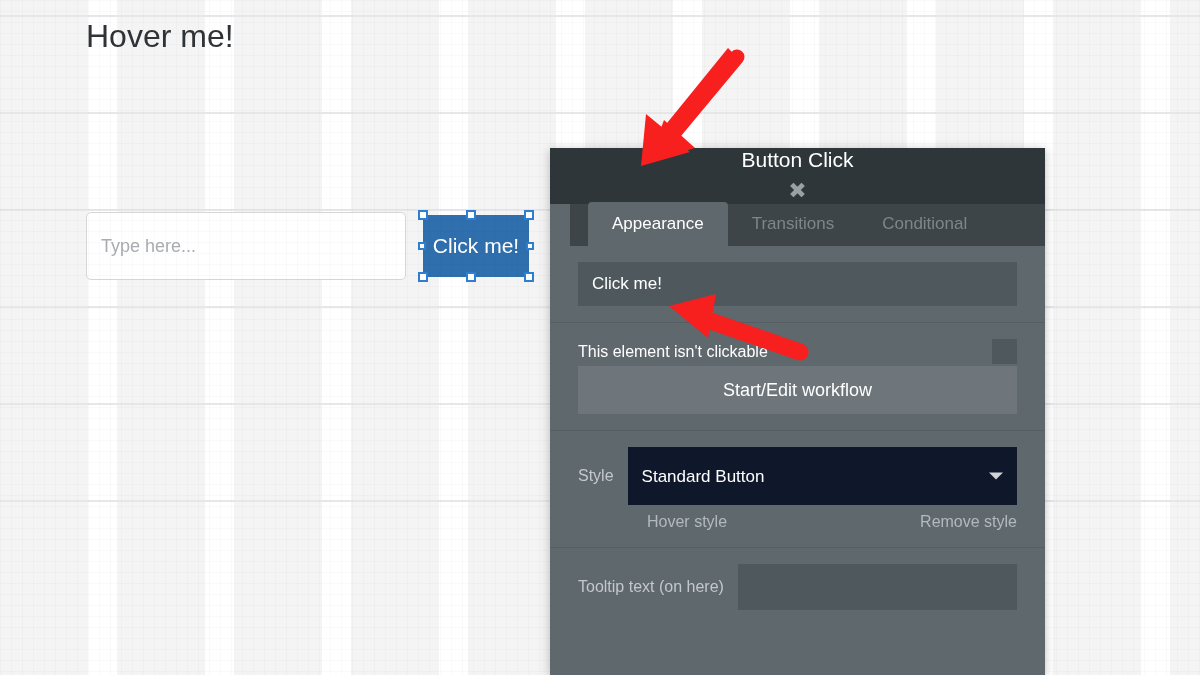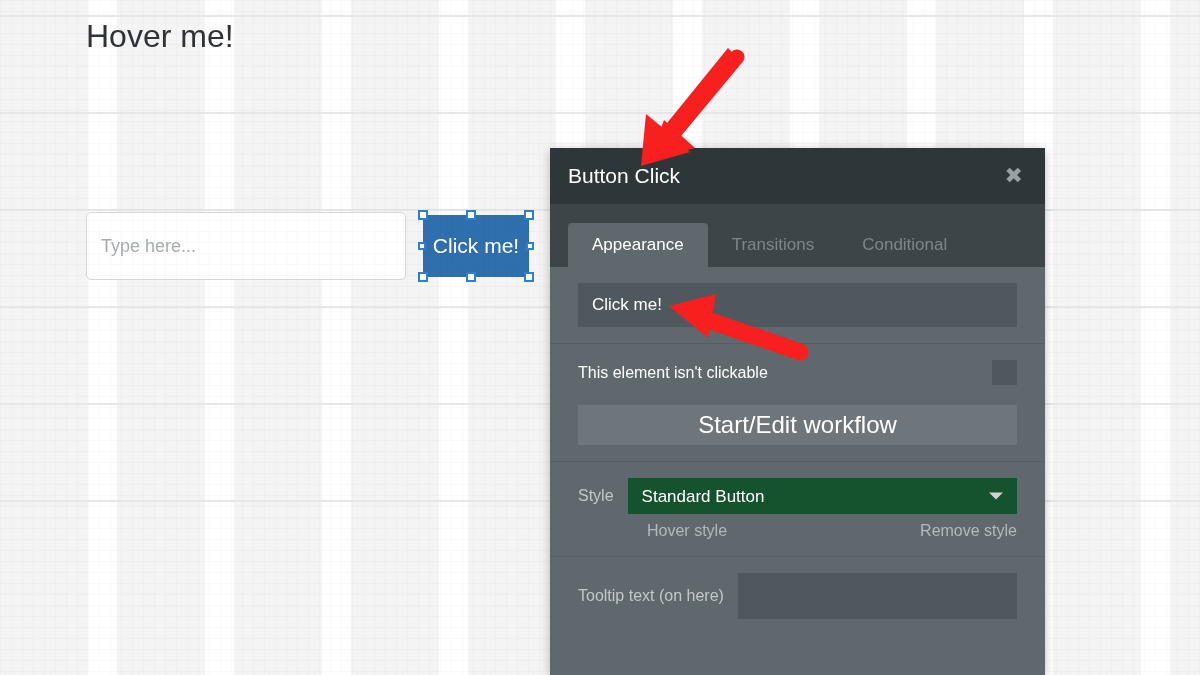--- a/index.html
+++ b/index.html
@@ -137,42 +137,44 @@
     overflow: hidden;
   }
 
   #panel-header {
     height: 56px;
     background: #2e3639;
     display: flex;
     align-items: center;
     justify-content: space-between;
     padding: 0 18px;
+    flex-direction: column;
   }
   #panel-title {
     color: #ffffff;
     font-size: 21px;
     font-weight: 400;
   }
   #panel-close {
     color: #9aa1a5;
     font-size: 22px;
     font-weight: bold;
     line-height: 1;
     cursor: pointer;
     padding: 2px 4px;
     font-family: "DejaVu Sans", sans-serif;
   }
 
   #tabbar {
-    height: 63px;
+    height: 42px;
     background: #3d4549;
     display: flex;
     align-items: flex-end;
     padding-left: 18px;
+    margin-left: 20px;
   }
   .tab {
     font-size: 17px;
     padding: 0 24px;
     height: 44px;
     display: flex;
     align-items: center;
     color: #7d868b;
     cursor: pointer;
     white-space: nowrap;
@@ -215,48 +217,48 @@
     height: 25px;
     background: #4f585d;
     border: none;
     cursor: pointer;
     flex: 0 0 auto;
   }
 
   #workflow-btn {
     display: block;
     width: 100%;
-    height: 40px;
-    margin-top: 20px;
+    height: 48px;
+    margin-top: 2px;
     background: #6e767b;
     border: none;
     color: #ffffff;
     font-family: "Liberation Sans", sans-serif;
-    font-size: 24px;
+    font-size: 18px;
     cursor: pointer;
   }
 
   .field-row {
     display: flex;
     align-items: center;
     gap: 14px;
   }
   .field-label {
     color: #c3c8cb;
     font-size: 16px;
     white-space: nowrap;
   }
   #style-select-wrap {
     position: relative;
     flex: 1;
   }
   #style-select {
     width: 100%;
-    height: 36px;
-    background: #14532d;
+    height: 58px;
+    background: #0f172a;
     border: none;
     color: #ffffff;
     font-family: "Liberation Sans", sans-serif;
     font-size: 17px;
     padding: 0 32px 0 14px;
     appearance: none;
     cursor: pointer;
   }
   .caret {
     position: absolute;

